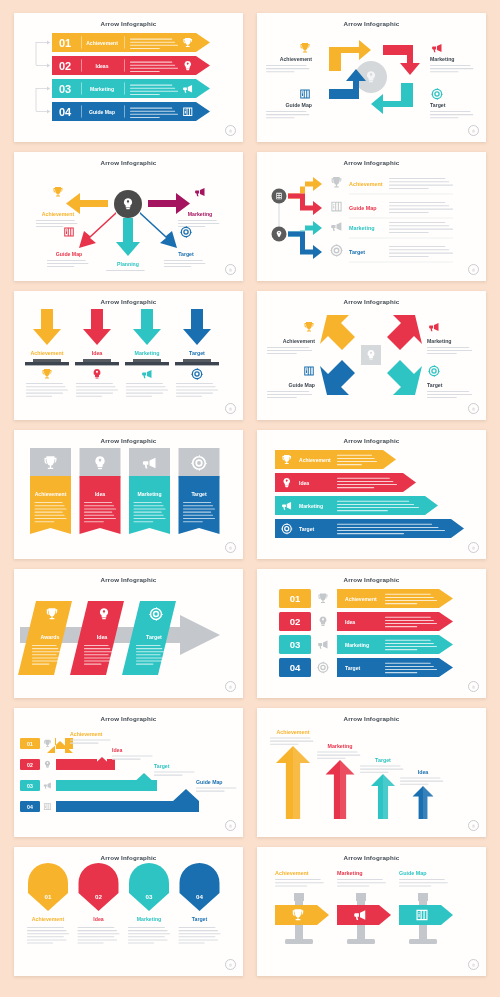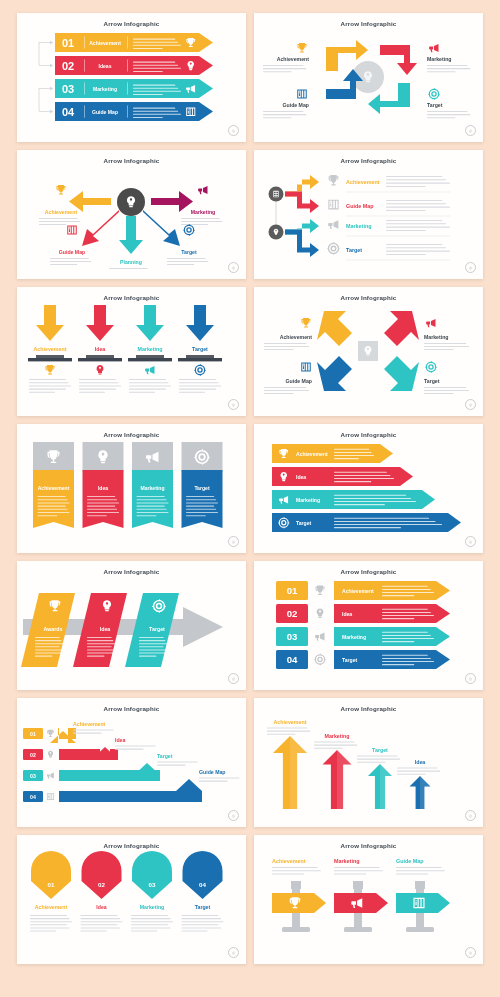--- a/index.html
+++ b/index.html
@@ -10,21 +10,21 @@
     overflow:hidden;
   }
   .sheet{
     width:500px;height:997px;
     display:grid;
     grid-template-columns:229px 229px;
     grid-template-rows:repeat(7,129px);
     column-gap:14px;row-gap:10px;
     padding:13px 14px;
     box-sizing:border-box;
-    align-content:start;justify-content:center;gap:8px;
+    align-content:start;justify-content:center;
   }
   .card{
     position:relative;
     background:#fffefc;
     box-shadow:0 1px 3px rgba(120,80,50,.17);
     overflow:hidden;
   }
   .card-title{
     position:absolute;left:0;right:0;top:7px;
     text-align:center;

